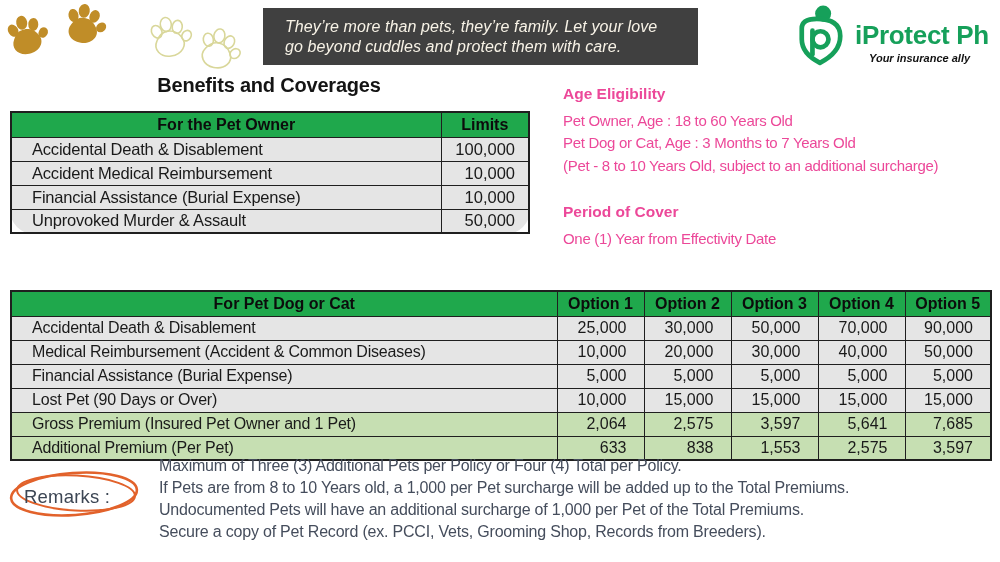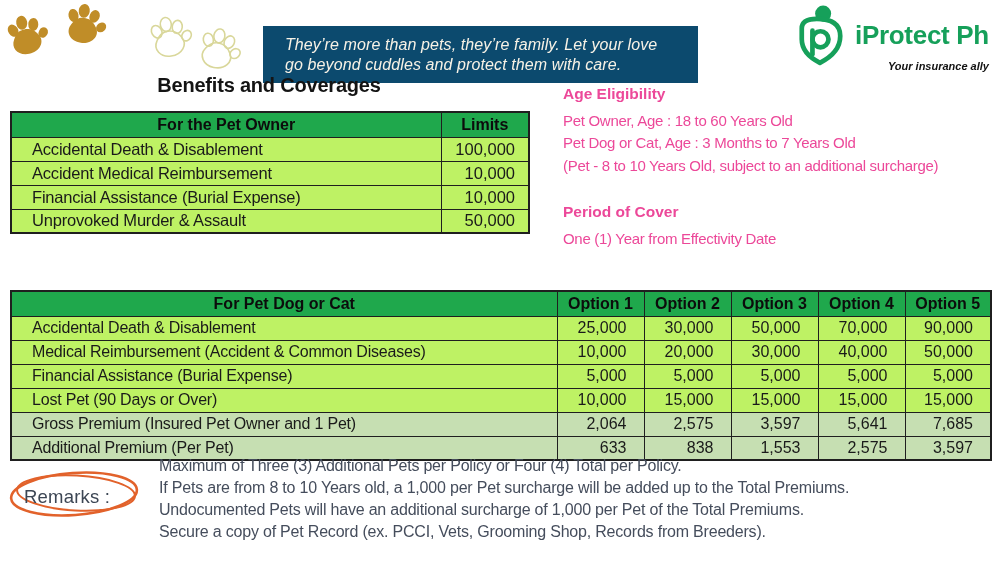--- a/index.html
+++ b/index.html
@@ -12,46 +12,45 @@
     overflow: hidden;
   }
   .abs { position: absolute; }
 
   
   .paws-svg { left: 0; top: 0; }
 
   
   .banner {
     left: 263px; top: 8px; width: 435px; height: 57px;
-    background: #0c4a6e;
+    background: #404040;
     color: #f7f2e6;
     font-style: italic;
     font-size: 16px;
     line-height: 20px;
     padding: 9px 0 0 22px;
     letter-spacing: 0.1px;
-    margin-top: 18px;
   }
 
   
   .logo { left: 792px; top: 4px; display: flex; align-items: flex-start; }
   .logo-text { padding-left: 5px; padding-top: 16px; }
   .brand-name { color: #16A05A; font-size: 26px; font-weight: bold; letter-spacing: -0.3px; }
-  .brand-tagline { color: #111111; font-size: 11px; font-weight: bold; font-style: italic; margin-top: 9px; padding-left: 14px; text-align: right; }
+  .brand-tagline { color: #111111; font-size: 11px; font-weight: bold; font-style: italic; margin-top: 1px; padding-left: 14px; }
 
   
   .page-title {
     left: 10px; top: 74px; width: 518px;
     text-align: center;
     font-size: 20px; font-weight: bold; color: #141414;
     letter-spacing: -0.2px;
   }
 
   
-  table { border-collapse: collapse; table-layout: fixed; background: #bef264; }
+  table { border-collapse: collapse; table-layout: fixed; background: #e5e5e5; border-radius: 24px; }
   .tbl { border: 2px solid #1f1f1f; }
   .tbl th, .tbl td { border: 1.5px solid #1f1f1f; overflow: hidden; white-space: nowrap; }
   .tbl th {
     background: #1FA84C; color: #0c0c0c;
     font-size: 16px; font-weight: bold; text-align: center;
     height: 25px;
   }
   .tbl td { height: 24px; font-size: 16.5px; }
   .lbl-cell { padding-left: 20px; text-align: left; letter-spacing: -0.2px; }
   .num-cell { text-align: right; padding-right: 13px; }

